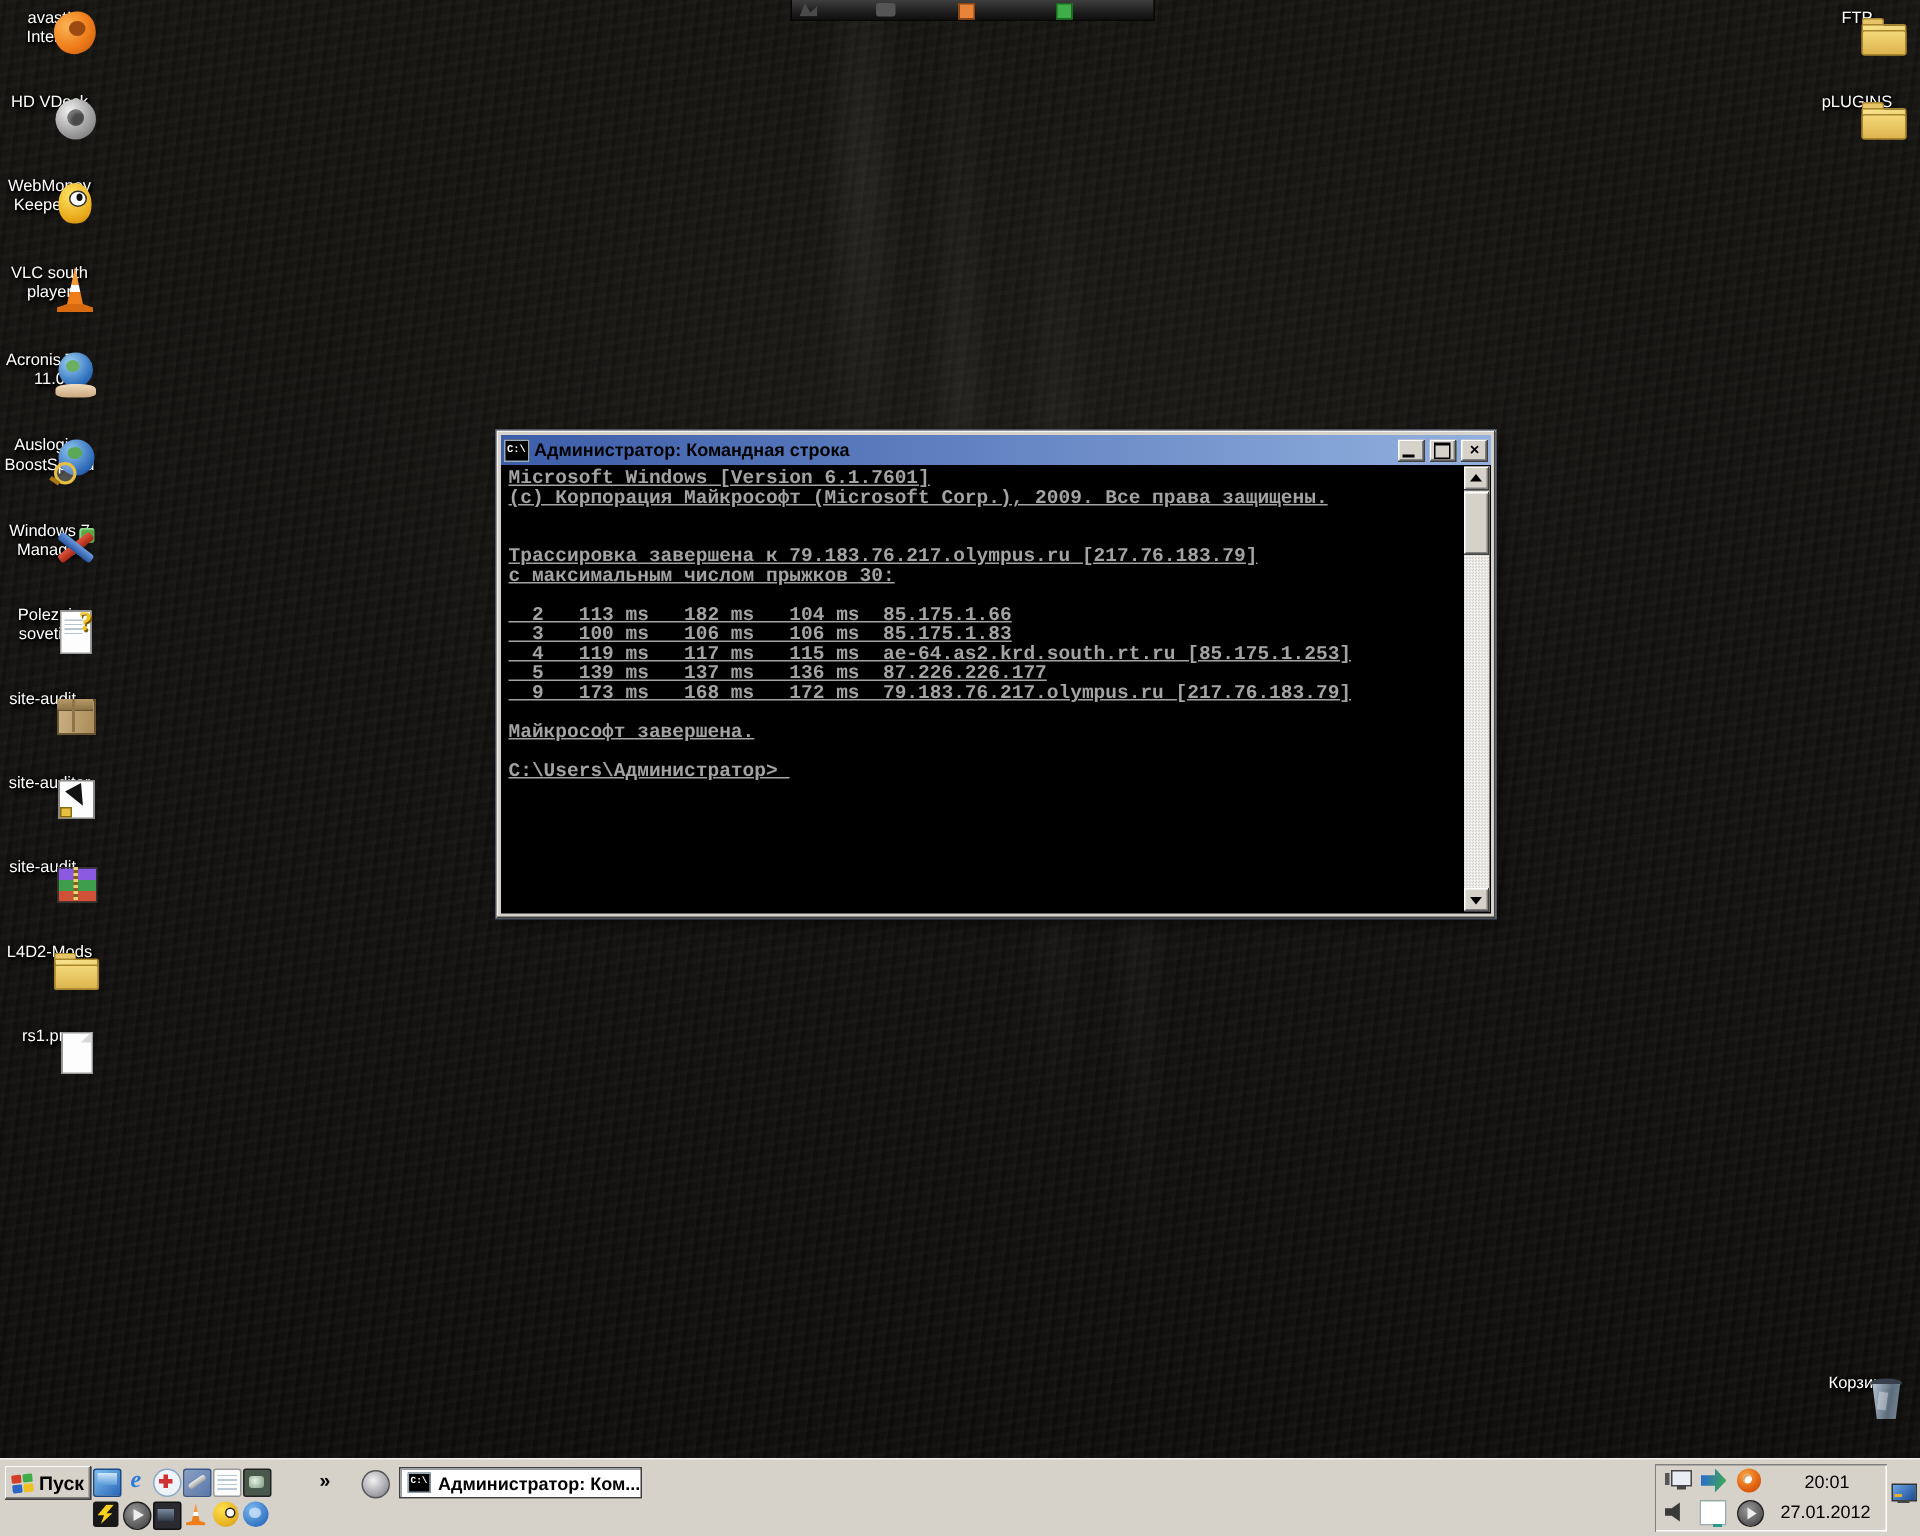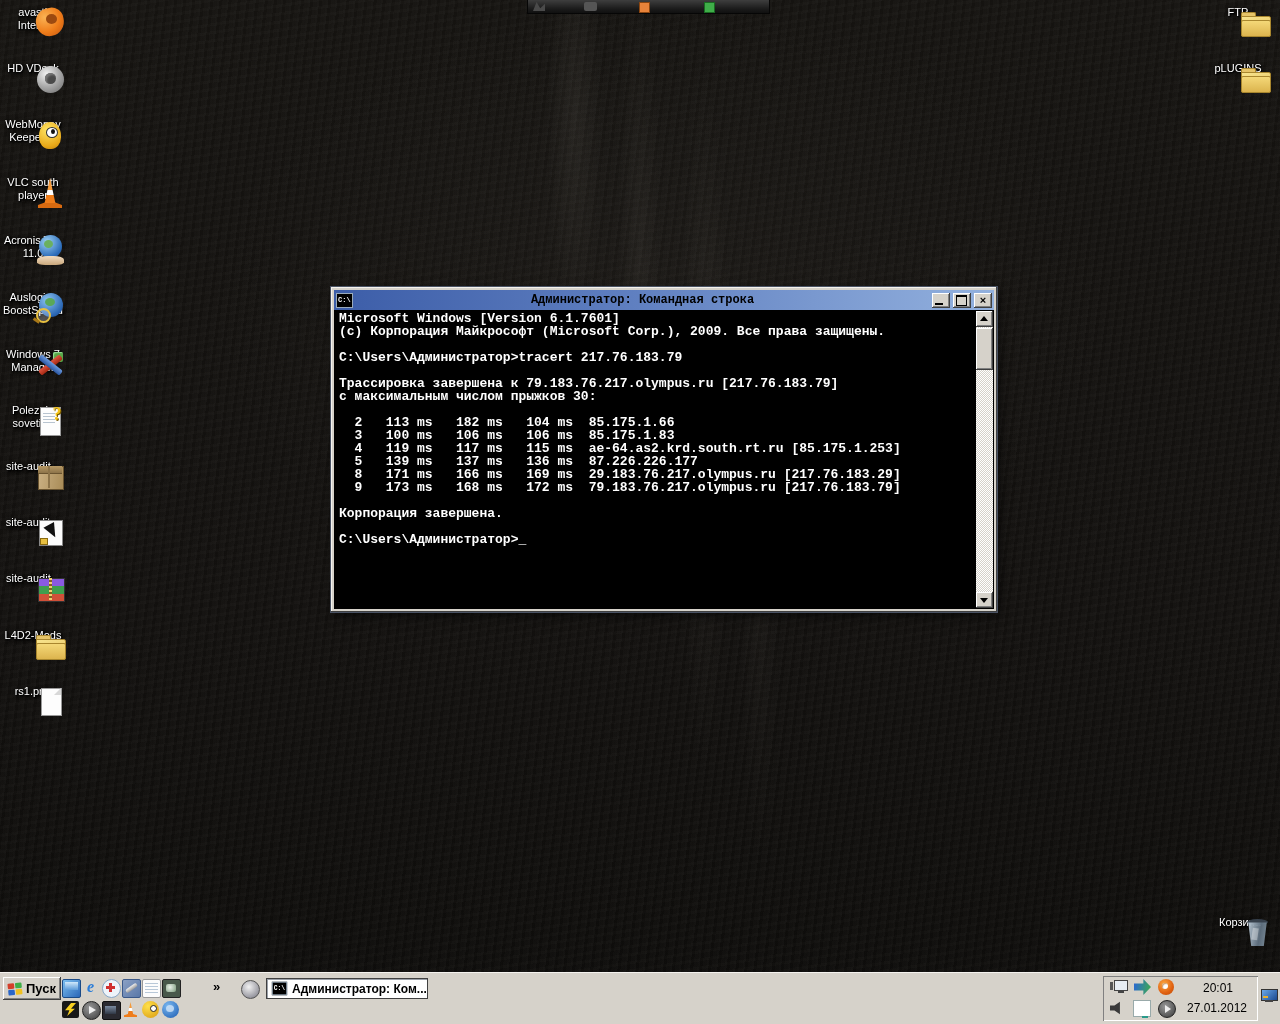--- a/index.html
+++ b/index.html
@@ -99,32 +99,32 @@
   .tb-blob{left:56px;top:2px;width:13px;height:9px;background:#555;border-radius:2px;}
   .tb-orange{left:111px;top:2px;width:9px;height:9px;background:#e8833a;border:1px solid #8a4510;}
   .tb-green{left:176px;top:2px;width:9px;height:9px;background:#3fae49;border:1px solid #1a6a22;}
   
   .win{position:absolute;left:331px;top:287px;width:666px;height:325px;background:#d6d2ca;
     box-sizing:border-box;padding:3px;
     box-shadow:inset -1px -1px 0 #404040,inset 1px 1px 0 #f4f2ee,0 0 0 1px #4a5364,3px 4px 10px rgba(0,0,0,.55);}
   .titlebar{height:20px;display:flex;align-items:center;padding:0 2px;gap:3px;
     background:linear-gradient(90deg,#3c5da8,#5f7fc0 45%,#93b1de);}
   .title{flex:1;font-weight:bold;font-size:12px;color:#000;white-space:nowrap;overflow:hidden;
-    font-family:Liberation Mono, monospace;text-align:center;}
+    font-family:Liberation Sans, sans-serif;}
   .cmdicon{width:15px;height:13px;background:#000;border:1px solid #9ab;position:relative;flex:none;}
   .cmdicon::after{content:"C:\\";position:absolute;left:1px;top:0px;color:#fff;font:bold 7px/12px "Liberation Mono",monospace;}
   .tbtn{width:18px;height:15px;background:#d6d2ca;border:none;padding:0;position:relative;flex:none;
     box-shadow:inset -1px -1px 0 #404040,inset 1px 1px 0 #fff,inset -2px -2px 0 #808080;}
   .tbtn i{position:absolute;display:block;}
   .bt-min i{left:3px;bottom:3px;width:8px;height:2px;background:#000;}
   .bt-max i{left:3px;top:2px;width:9px;height:8px;border:1px solid #000;border-top-width:2px;}
   .bt-cls{font:bold 11px/13px "Liberation Sans",sans-serif;color:#000;}
   .console{position:relative;height:299px;background:#000;overflow:hidden;}
   .cbody{position:absolute;left:5px;top:2px;right:22px;}
-  .cline{height:13px;white-space:pre;color:#ffffff;font:bold 13px/13px "Liberation Mono",monospace;}
+  .cline{height:13px;white-space:pre;color:#a3a3a3;font:bold 13px/13px "Liberation Mono",monospace;text-decoration:underline;}
   .scrollbar{position:absolute;top:1px;right:1px;bottom:1px;width:17px;
     background-image:conic-gradient(#fff 25%,#d6d2ca 0 50%,#fff 0 75%,#d6d2ca 0);background-size:2px 2px;}
   .sbtn{position:absolute;left:0;width:17px;height:16px;background:#d6d2ca;
     box-shadow:inset -1px -1px 0 #404040,inset 1px 1px 0 #fff,inset -2px -2px 0 #808080;}
   .sbtn.up{top:0;} .sbtn.dn{bottom:0;}
   .sbtn i{position:absolute;left:4px;display:block;width:0;height:0;}
   .sbtn.up i{top:5px;border-left:4px solid transparent;border-right:4px solid transparent;border-bottom:5px solid #000;}
   .sbtn.dn i{top:6px;border-left:4px solid transparent;border-right:4px solid transparent;border-top:5px solid #000;}
   .sthumb{position:absolute;left:0;top:17px;width:17px;height:42px;background:#d6d2ca;
     box-shadow:inset -1px -1px 0 #404040,inset 1px 1px 0 #fff,inset -2px -2px 0 #808080;}
@@ -293,33 +293,31 @@
       <button class="tbtn bt-max">
           <i></i>
         </button>
       <button class="tbtn bt-cls">×</button>
     </div>
     <div class="console">
       <div class="cbody">
         <div class="cline">Microsoft Windows [Version 6.1.7601]</div>
         <div class="cline">(c) Корпорация Майкрософт (Microsoft Corp.), 2009. Все права защищены.</div>
         <div class="cline"></div>
-        <div class="cline">C:\Users\Администратор&gt;tracert 217.76.183.79</div>
         <div class="cline"></div>
         <div class="cline">Трассировка завершена к 79.183.76.217.olympus.ru [217.76.183.79]</div>
         <div class="cline">с максимальным числом прыжков 30:</div>
         <div class="cline"></div>
         <div class="cline">  2   113 ms   182 ms   104 ms  85.175.1.66</div>
         <div class="cline">  3   100 ms   106 ms   106 ms  85.175.1.83</div>
         <div class="cline">  4   119 ms   117 ms   115 ms  ae-64.as2.krd.south.rt.ru [85.175.1.253]</div>
         <div class="cline">  5   139 ms   137 ms   136 ms  87.226.226.177</div>
-        <div class="cline">  8   171 ms   166 ms   169 ms  29.183.76.217.olympus.ru [217.76.183.29]</div>
         <div class="cline">  9   173 ms   168 ms   172 ms  79.183.76.217.olympus.ru [217.76.183.79]</div>
         <div class="cline"></div>
-        <div class="cline">Корпорация завершена.</div>
+        <div class="cline">Майкрософт завершена.</div>
         <div class="cline"></div>
         <div class="cline">C:\Users\Администратор&gt;_</div>
       </div>
       <div class="scrollbar">
         <div class="sbtn up">
             <i></i>
           </div>
         <div class="sthumb"></div>
         <div class="sbtn dn">
             <i></i>

